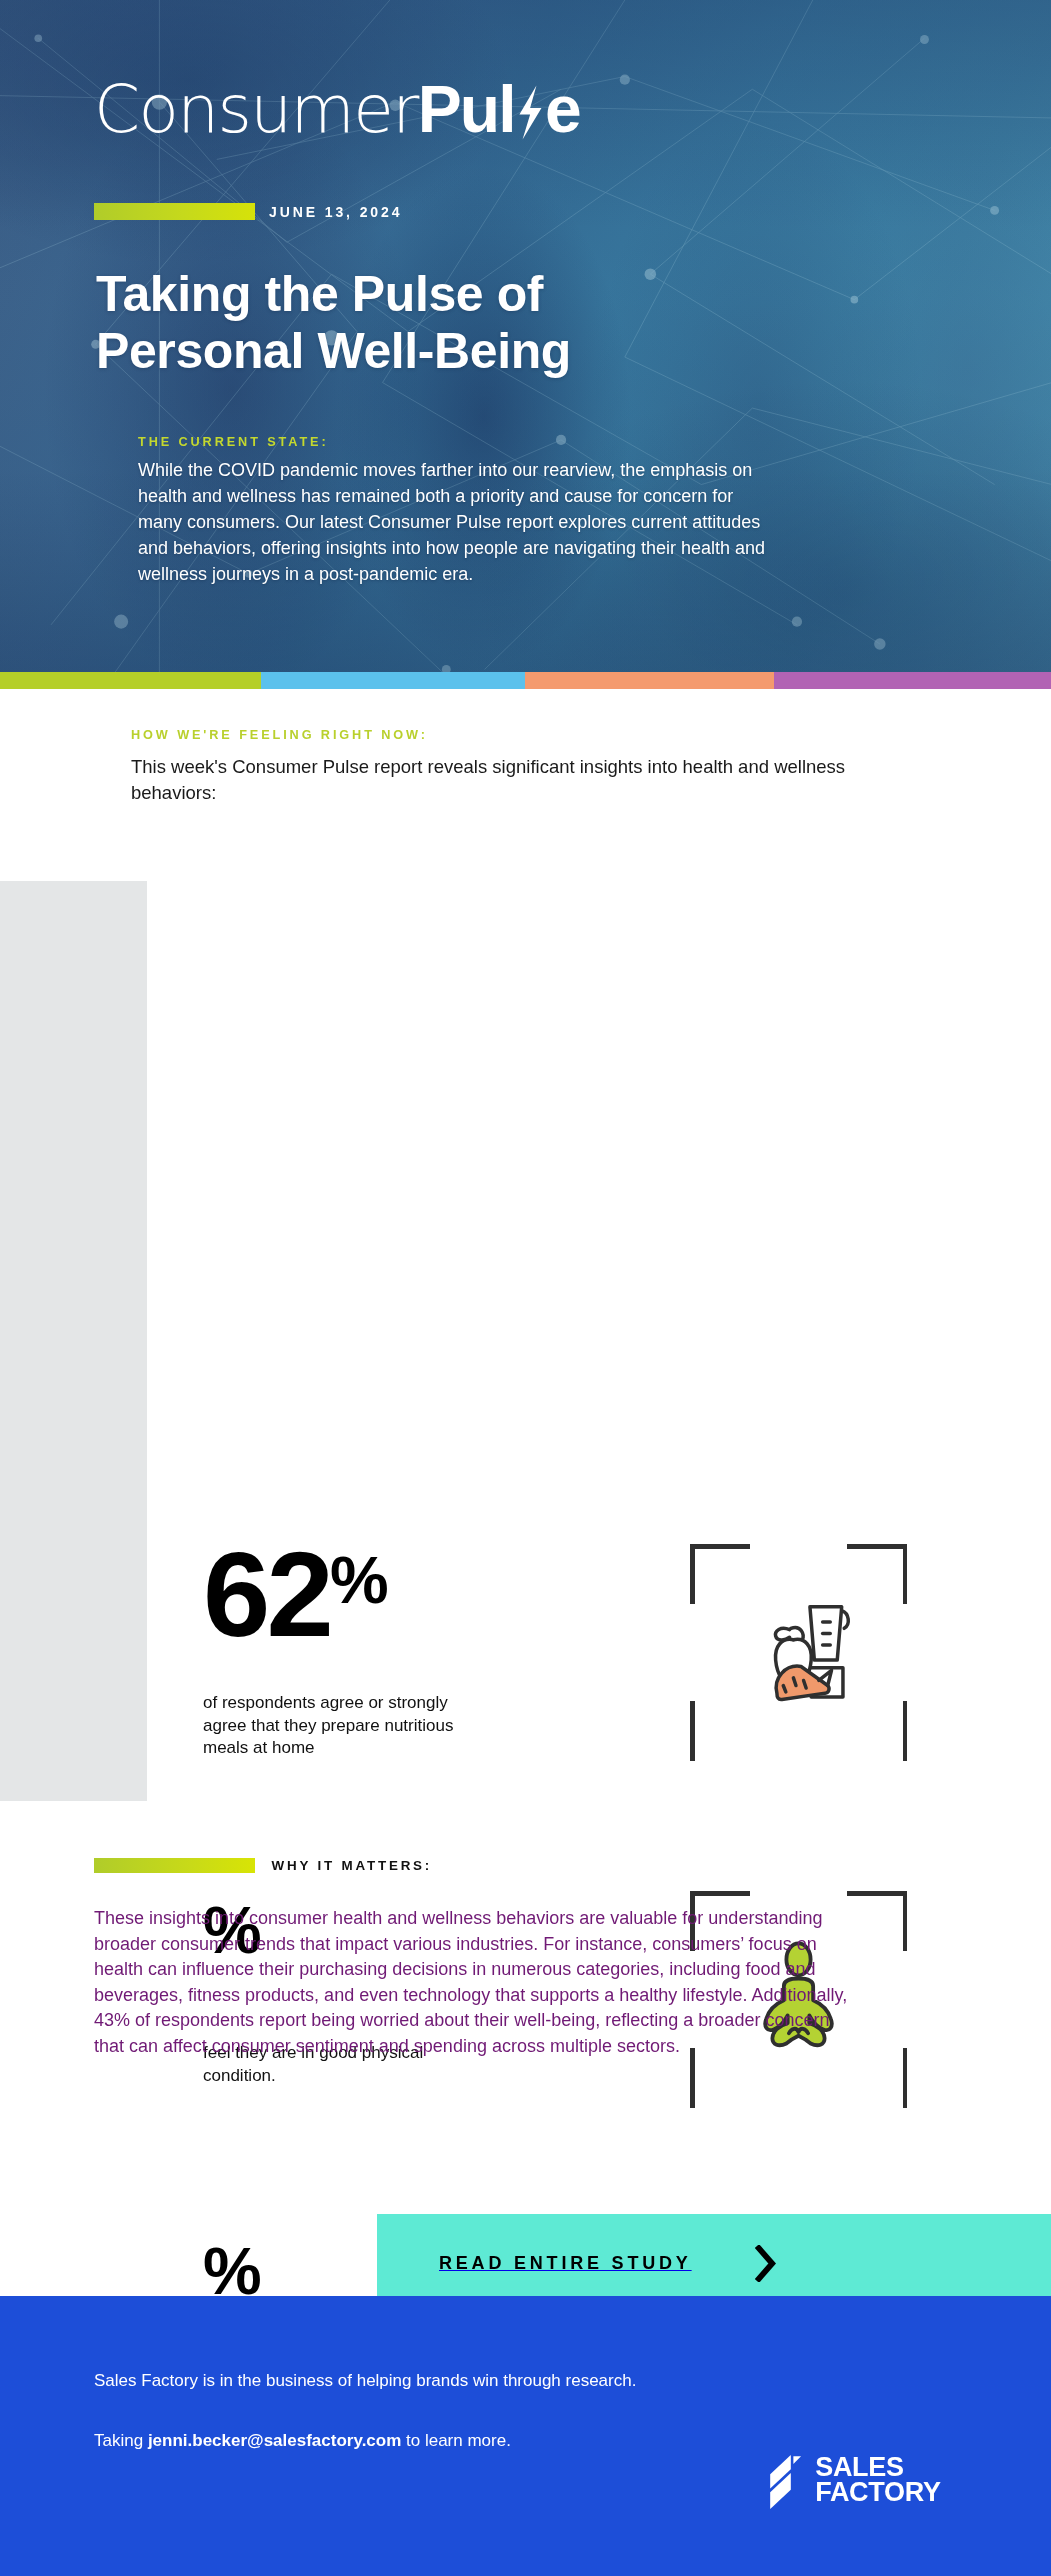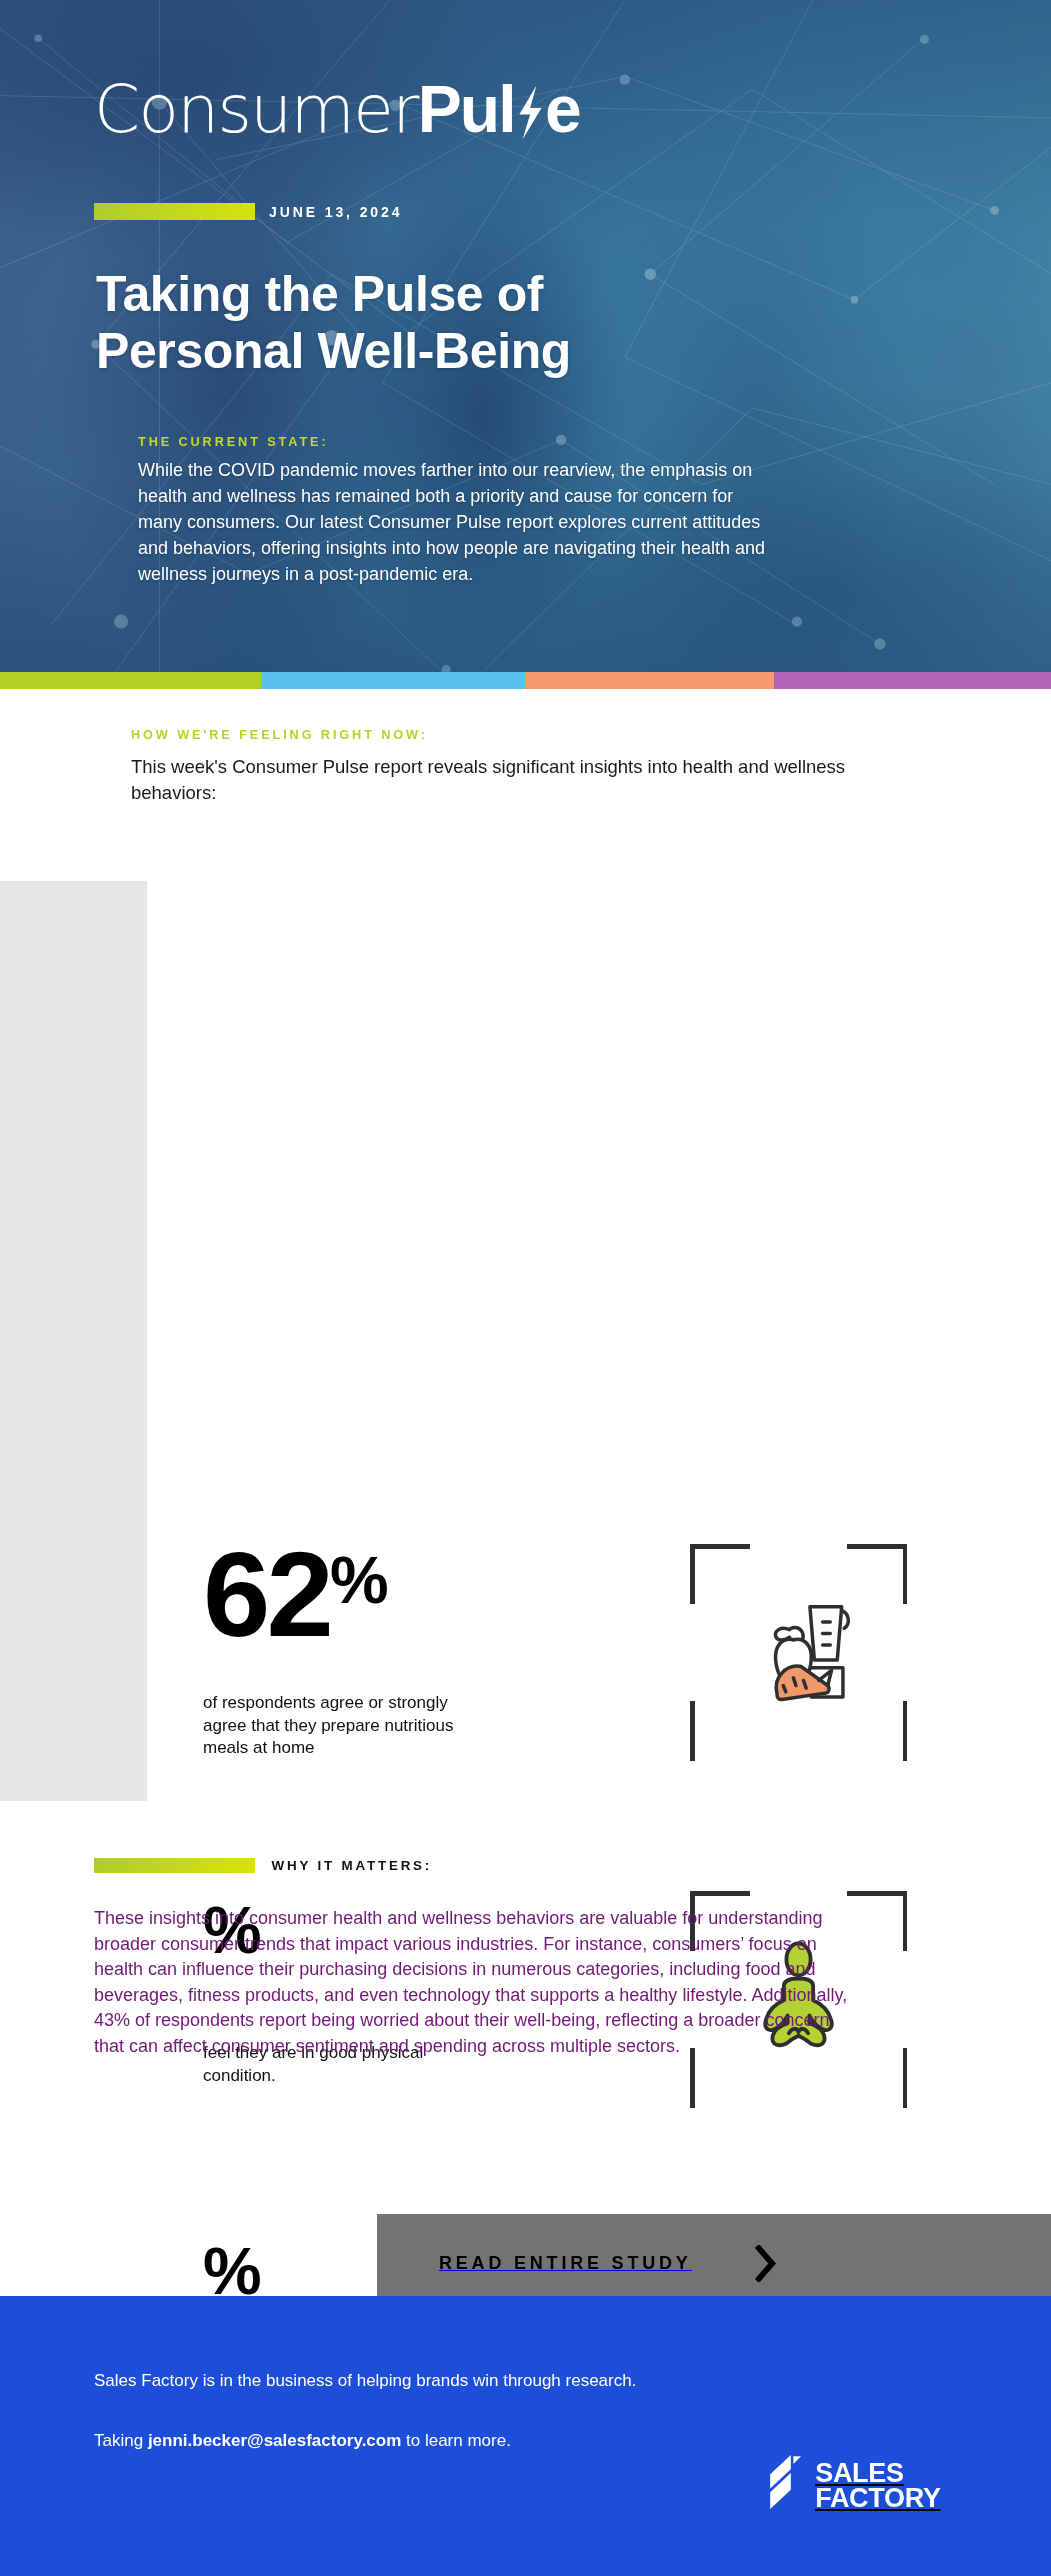--- a/index.html
+++ b/index.html
@@ -157,37 +157,37 @@
   }
   .why-body {
     position:absolute; left:94px; top:1906px; width:765px;
     color:#701a75; font-size:18px; line-height:1.42;
   }
 
   
   .cta {
     position:absolute; left:377px; top:2214px;
     width:674px; height:99px;
-    background:#737373;
+    background:#5eead4;
     display:flex; align-items:center;
     cursor:pointer;
     gap:30px;
   }
   .cta-label {
     margin-left:62px; color:#000000; font-weight:700; font-size:18px;
     letter-spacing:3.8px;
   }
   .cta-chevron { margin-left:33px; display:flex; align-items:center; }
 
   
   .footer { position:absolute; left:0; top:2296px; width:1052px; height:280px; background:#1d4ed8; }
   .footer-line1 { position:absolute; left:94px; top:73px; color:#ffffff; font-size:17px; line-height:1.4; }
   .footer-line2 { position:absolute; left:94px; top:133px; color:#ffffff; font-size:17px; line-height:1.4; }
   .footer-line2 b { font-weight:700; }
-  .sf-logo { position:absolute; left:765px; top:159px; display:flex; align-items:flex-end;text-decoration:underline; }
+  .sf-logo { position:absolute; left:765px; top:159px; display:flex; align-items:flex-start; }
   .sf-words { margin-left:10.2px; color:#ffffff; font-weight:700; font-size:27px; line-height:.93; letter-spacing:-0.3px; }
 </style>
 </head>
 <body>
 
 <div class="header">
   <div class="hero-photo"></div>
 
   <svg class="hero-net" viewBox="0 0 1650 1055" preserveAspectRatio="none">
     <g stroke="#bfe6ef" stroke-width="1.1" opacity="0.5" fill="none">

